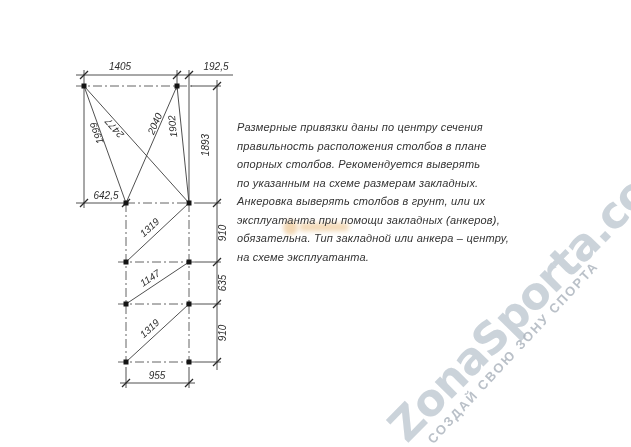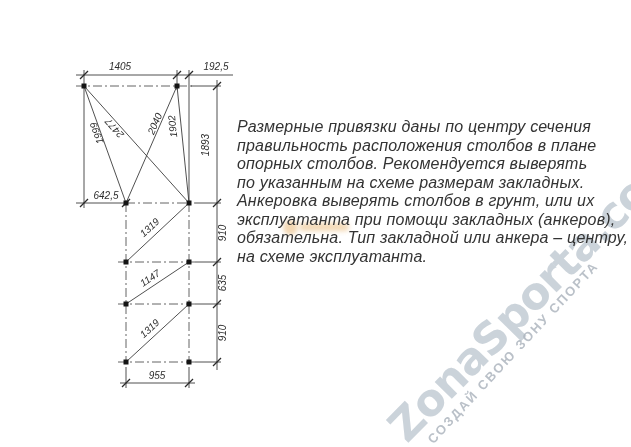--- a/index.html
+++ b/index.html
@@ -27,21 +27,21 @@
     background:#e09a3c; filter:blur(2px);
   }
   .wm-stamp .stamp-bar {
     position:absolute; left:16px; top:5px; width:50px; height:8px; border-radius:4px;
     background:#e09a3c; filter:blur(2.5px);
   }
 
   
   .note {
     position:absolute; left:237px; top:118px; width:334px;
-    font-style:italic; font-size:16px; line-height:18.5px;
+    font-style:italic; font-size:11px; line-height:18.5px;
     color:#333333; letter-spacing:0.2px; white-space:nowrap;
   }
 
   
   svg.drawing { position:absolute; left:0; top:0; }
   .thin   { stroke:#3c3c3c; stroke-width:0.9; fill:none; }
   .dashdot{ stroke:#3c3c3c; stroke-width:0.8; fill:none; stroke-dasharray:9 3 2 3; }
   .tick   { stroke:#2a2a2a; stroke-width:1.2; }
   .post   { fill:#141414; }
   text.dim {

